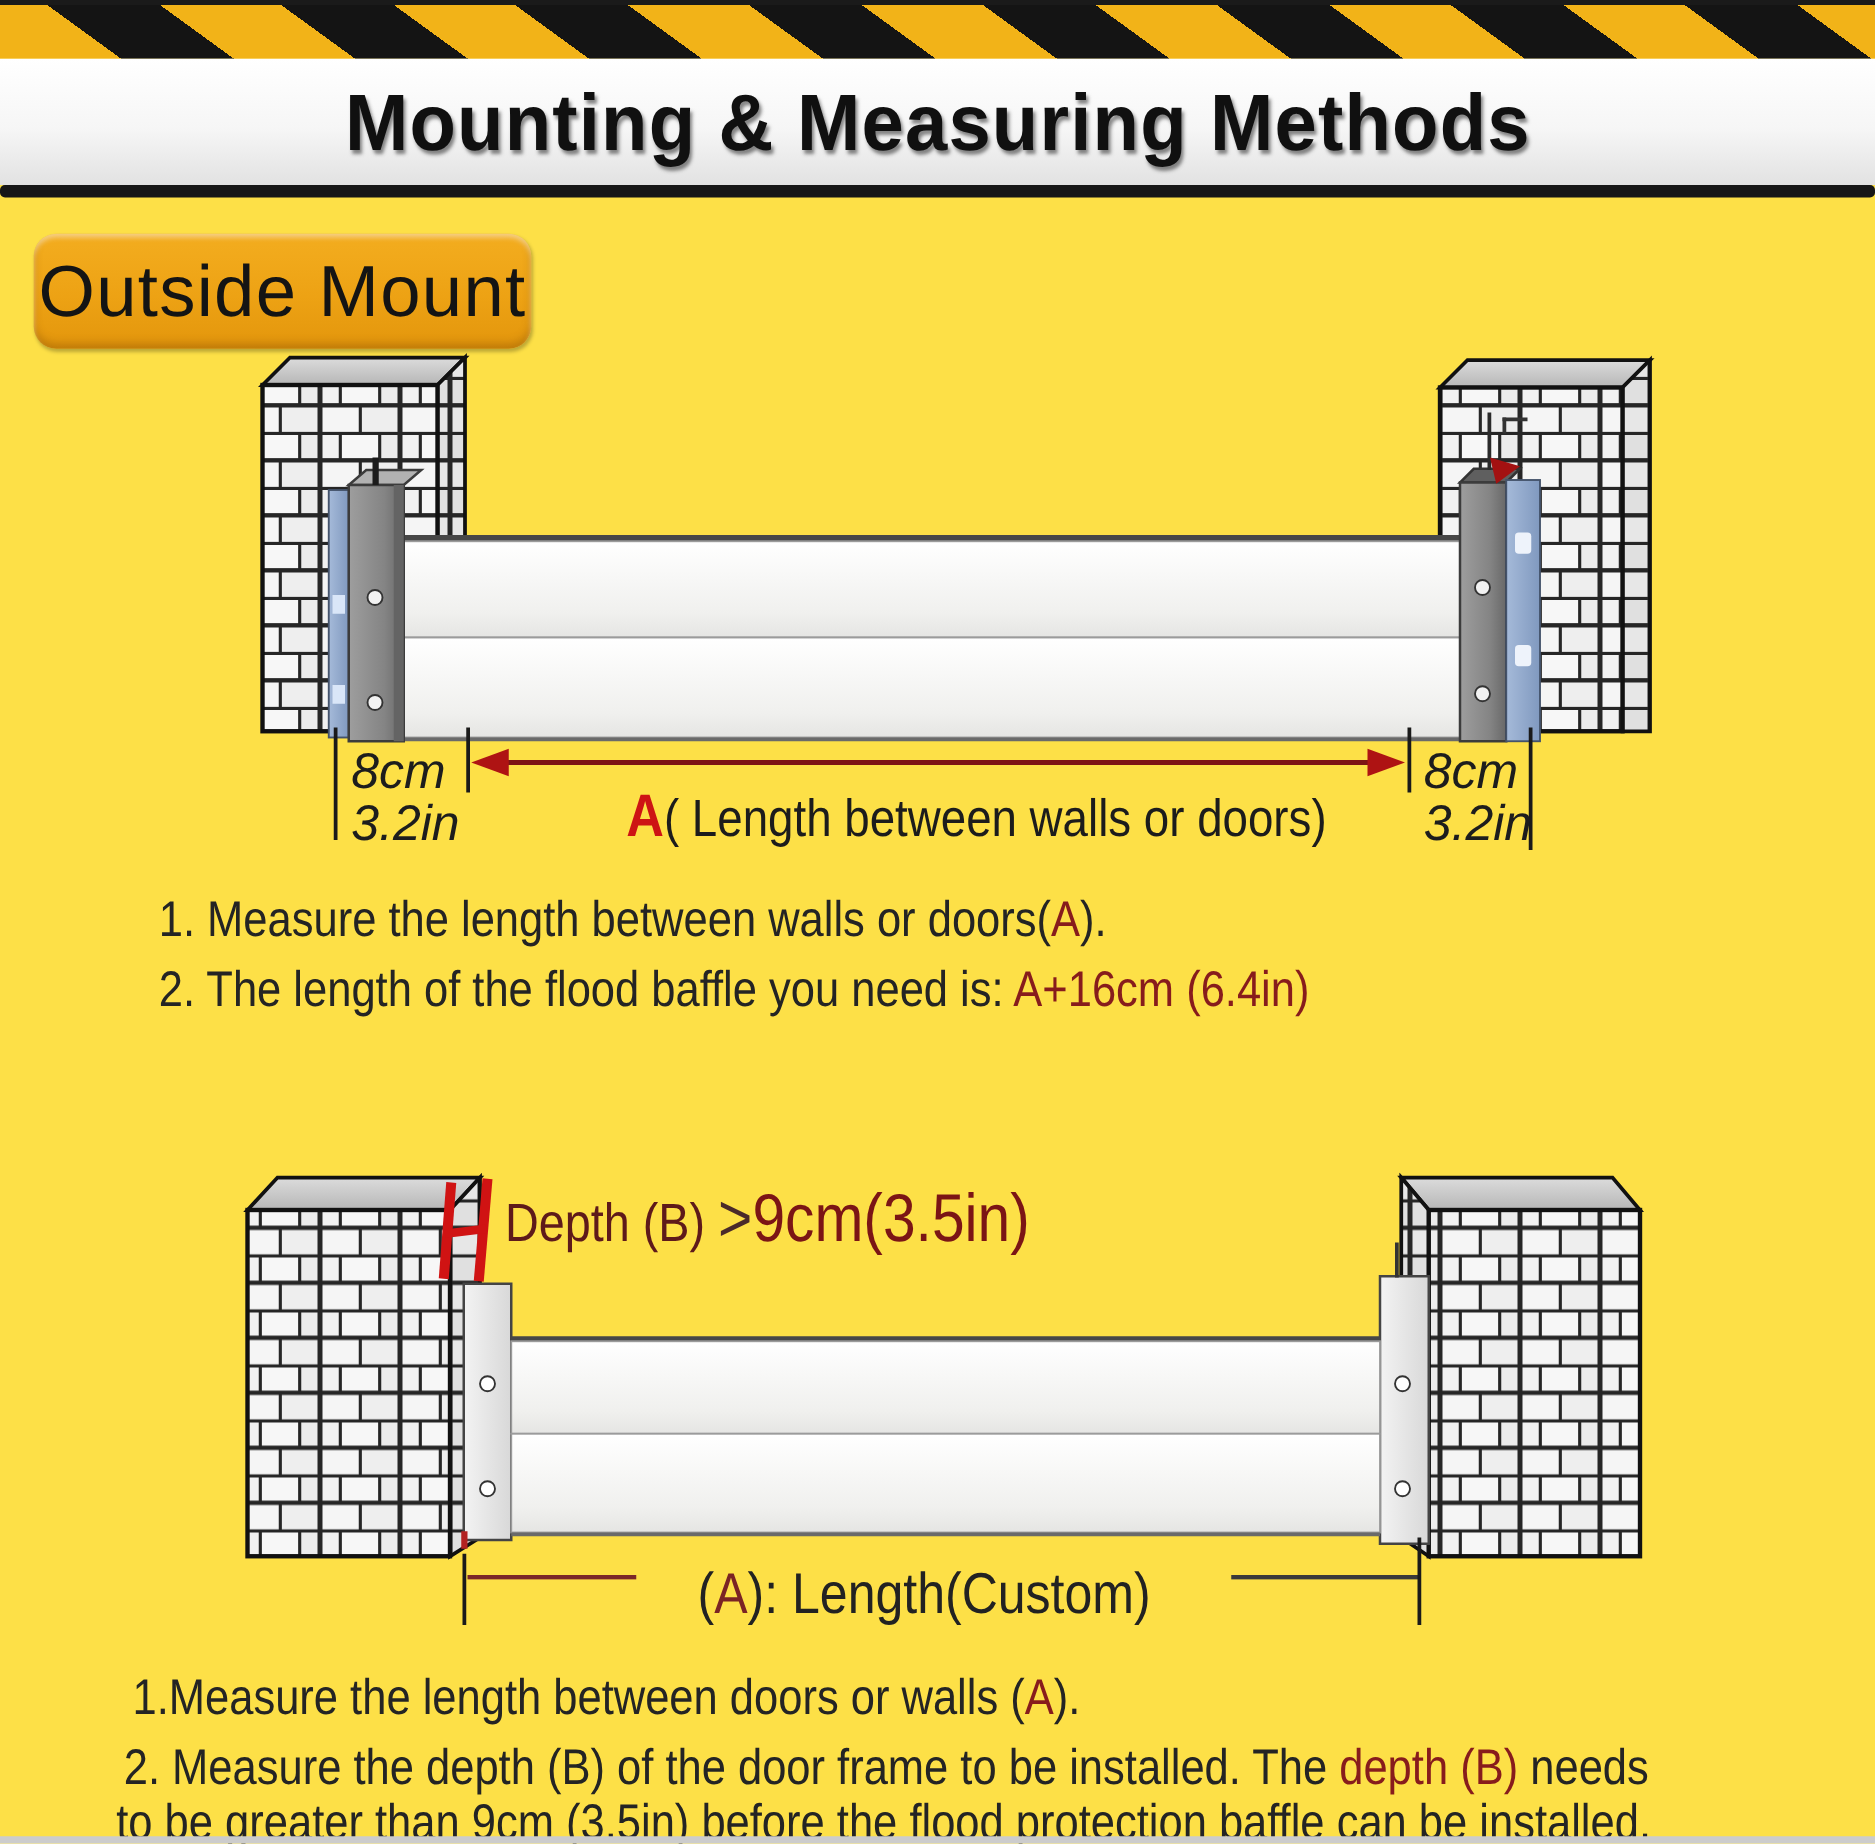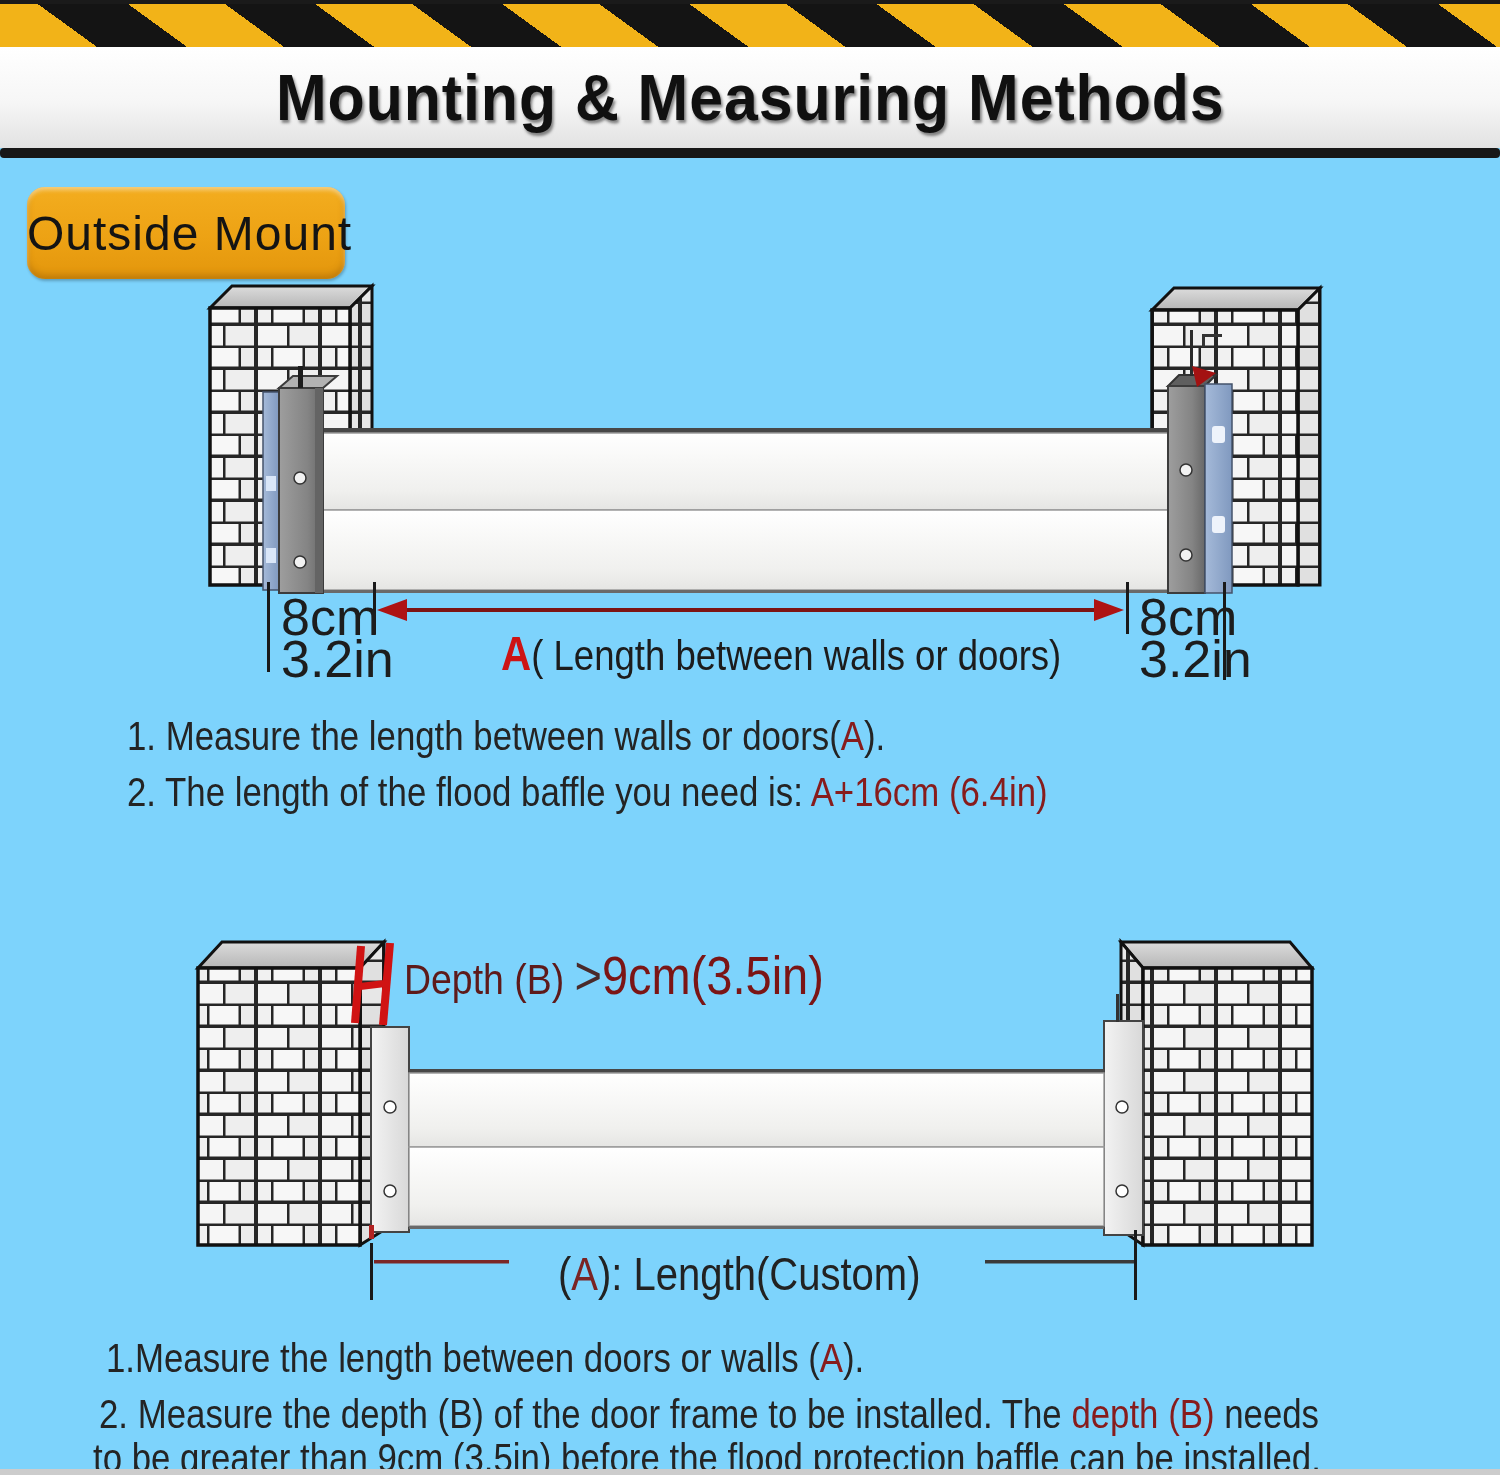--- a/index.html
+++ b/index.html
@@ -1,44 +1,44 @@
 <!DOCTYPE html>
 <html><head>
 <meta charset="utf-8">
 <style>
   html,body{margin:0;padding:0;background:#fff;}
-  #stage{position:relative;width:1500px;height:1475px;background:#7dd3fc;overflow:hidden;
+  #stage{position:relative;width:1500px;height:1475px;background:#fde047;overflow:hidden;
          font-family:"Liberation Sans",sans-serif;color:#222;}
   .abs{position:absolute;}
 
   
   .stripes{top:0;left:0;width:1500px;height:47px;
     border-top:4px solid #1a1a1a;box-sizing:border-box;
     background:repeating-linear-gradient(36deg,#f2b318 0 57px,#141414 57px 110px);}
   .titleband{top:47px;left:0;width:1500px;height:101px;
     background:linear-gradient(180deg,#ffffff 0%,#f6f6f6 55%,#e2e2e2 100%);
     display:flex;align-items:center;justify-content:center;}
   .page-title{font-size:64px;font-weight:bold;color:#101010;letter-spacing:1px;
     transform:scaleX(.95);white-space:nowrap;
     text-shadow:2px 3px 3px rgba(70,70,70,.65);}
   .blackbar{top:148px;left:0;width:1500px;height:10px;background:#171717;border-radius:4px;}
 
   
-  .badge{left:27px;width:318px;height:92px;border-radius:18px;
+  .badge{left:27px;width:398px;height:92px;border-radius:18px;
     background:linear-gradient(180deg,#f3ad1f 0%,#eda214 55%,#e3960c 100%);
     box-shadow:inset 0 3px 4px rgba(255,255,255,.45), inset 0 -4px 7px rgba(120,70,0,.35), 1px 2px 3px rgba(0,0,0,.25);
-    display:flex;align-items:center;
-    font-size:48px;color:#141414;letter-spacing:1px;white-space:nowrap;}
+    display:flex;align-items:center;justify-content:center;
+    font-size:58px;color:#141414;letter-spacing:1px;white-space:nowrap;}
 
   
   .cond{transform:scaleX(.87);transform-origin:left top;white-space:nowrap;}
   .instr{font-size:40px;color:#242424;line-height:1.15;}
   .instr span{white-space:pre;}
   .accent{color:#871c1c;}
-  .dim{font-size:52px;color:#1d1d1d;line-height:42px;white-space:nowrap;}
+  .dim{font-size:40px;color:#1d1d1d;line-height:42px;white-space:nowrap;font-style:italic;}
   .bigA{font-size:48px;font-weight:bold;color:#cd1414;}
   .spanlabel{font-size:42px;color:#1c1c1c;}
   .spanlabel span{white-space:pre;}
   .depth-label{font-size:43px;color:#5e1a1a;white-space:pre;}
   .depth-gt{font-size:54px;color:#4a2a2a;white-space:pre;}
   .depth-val{font-size:54px;color:#7b1515;white-space:pre;}
   .inspan{font-size:46px;color:#222;}
   .inspan .a{color:#7a2424;}
   .bottomline{top:1469px;left:0;width:1500px;height:6px;background:#cccccc;}
   svg{display:block;}

